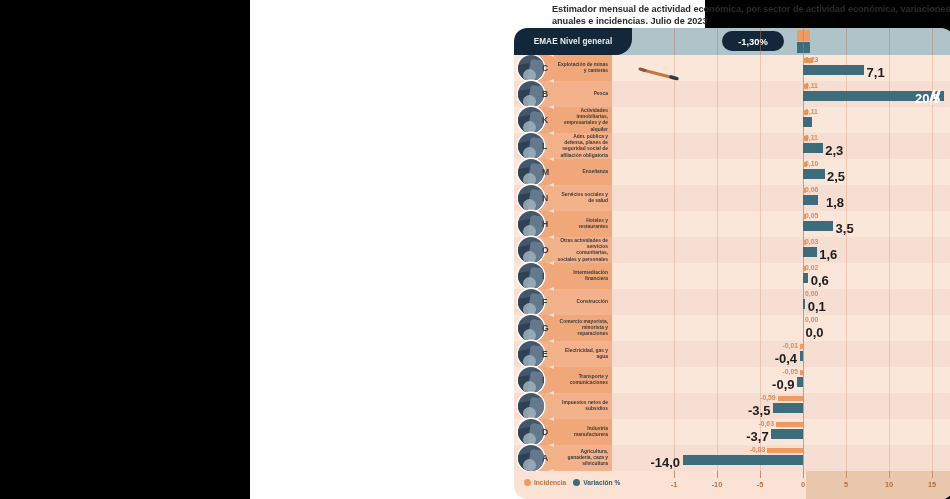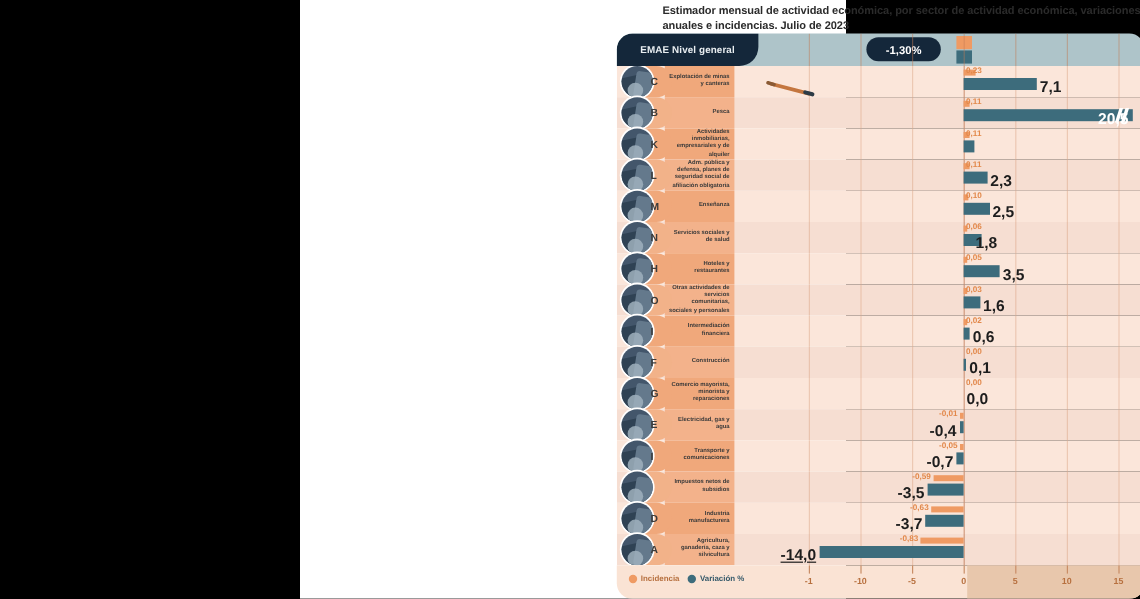--- a/index.html
+++ b/index.html
@@ -258,21 +258,21 @@
               <div class="b1"></div>
               <div class="b2"></div>
               <div class="b3"></div>
             </div>
             <div class="letter">N</div>
             <div class="labeltxt">Servicios sociales y de salud</div>
             <div class="zero" style="left: 289px;"></div>
             <div class="inc" style="top: 3.38px; left: 289px; width: 3px;"></div>
             <div class="inclbl" style="top: 0.88px; left: 291px;">0,06</div>
             <div class="bar" style="height: 10px; top: 9.58px; left: 289px; width: 15.48px;"></div>
-            <div class="vallbl" style="top: 10.38px; left: 299px;">1,8</div>
+            <div class="vallbl" style="top: 10.38px; left: 312px;">1,8</div>
           </div>
           <div class="row odd" style="height: 26px;">
             <div class="vgridwrap">
               <div class="vline" style="left: 65px;"></div>
               <div class="vline" style="left: 108px;"></div>
               <div class="vline" style="left: 151px;"></div>
               <div class="vline" style="left: 237px;"></div>
               <div class="vline" style="left: 280px;"></div>
               <div class="vline" style="left: 323px;"></div>
             </div>
@@ -424,21 +424,21 @@
               <div class="b1"></div>
               <div class="b2"></div>
               <div class="b3"></div>
             </div>
             <div class="letter">I</div>
             <div class="labeltxt">Transporte y comunicaciones</div>
             <div class="zero" style="left: 289px;"></div>
             <div class="inc" style="top: 3.38px; left: 286px; width: 3px;"></div>
             <div class="inclbl" style="top: 0.88px; left: auto; right: 156px;">-0,05</div>
             <div class="bar" style="height: 10px; top: 9.58px; left: 282.98px; width: 6.02px;"></div>
-            <div class="vallbl" style="top: 10.38px; left: auto; right: 159.52px;">-0,7</div>
+            <div class="vallbl" style="top: 10.38px; left: auto; right: 159.52px;">-0,9</div>
           </div>
           <div class="row even" style="height: 26px;">
             <div class="vgridwrap">
               <div class="vline" style="left: 65px;"></div>
               <div class="vline" style="left: 108px;"></div>
               <div class="vline" style="left: 151px;"></div>
               <div class="vline" style="left: 237px;"></div>
               <div class="vline" style="left: 280px;"></div>
               <div class="vline" style="left: 323px;"></div>
             </div>
@@ -496,21 +496,21 @@
               <div class="b1"></div>
               <div class="b2"></div>
               <div class="b3"></div>
             </div>
             <div class="letter">A</div>
             <div class="labeltxt">Agricultura, ganadería, caza y silvicultura</div>
             <div class="zero" style="left: 289px;"></div>
             <div class="inc" style="top: 3.38px; left: 253.31px; width: 35.69px;"></div>
             <div class="inclbl" style="top: 0.88px; left: auto; right: 188.69px;">-0,83</div>
             <div class="bar" style="height: 10px; top: 9.58px; left: 168.6px; width: 120.4px;"></div>
-            <div class="vallbl" style="top: 10.38px; left: auto; right: 273.9px; text-decoration: underline;">-14,0</div>
+            <div class="vallbl" style="top: 10.38px; left: auto; right: 273.9px;">-14,0</div>
           </div>
         </div>
 
       <svg id="pencil" viewBox="0 0 440 443">
         <line x1="129" y1="42" x2="160" y2="50" stroke="#c4763f" stroke-width="3.2" stroke-linecap="round"></line>
         <line x1="157" y1="49" x2="163" y2="50.6" stroke="#2d3b46" stroke-width="3.4" stroke-linecap="round"></line>
         <line x1="126" y1="41" x2="131" y2="42.5" stroke="#8a5a34" stroke-width="3" stroke-linecap="round"></line>
       </svg>
 
       <div id="footer">

